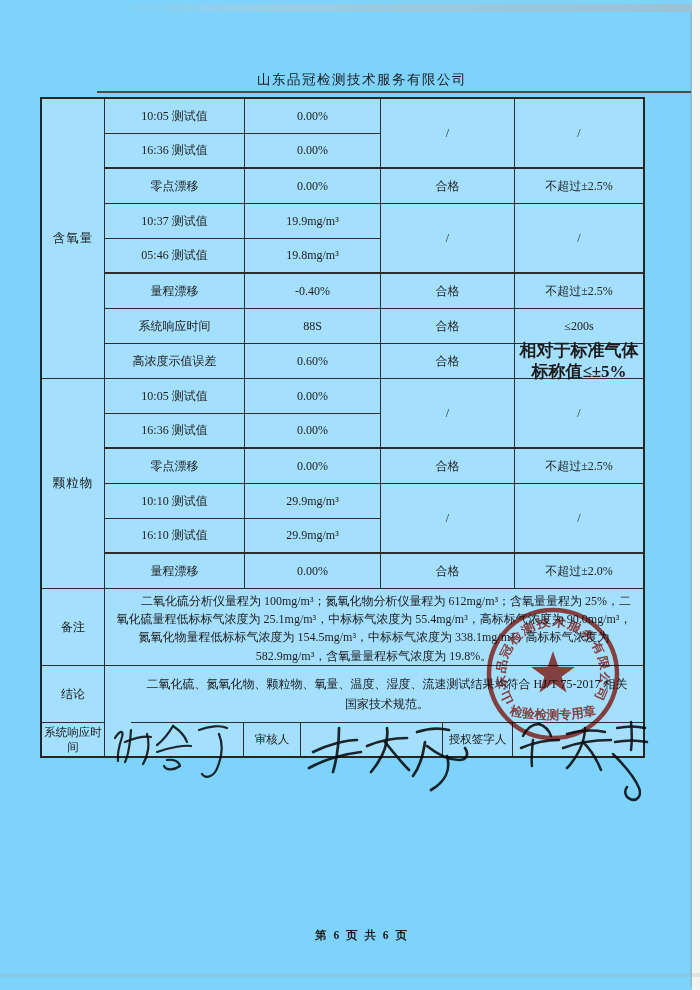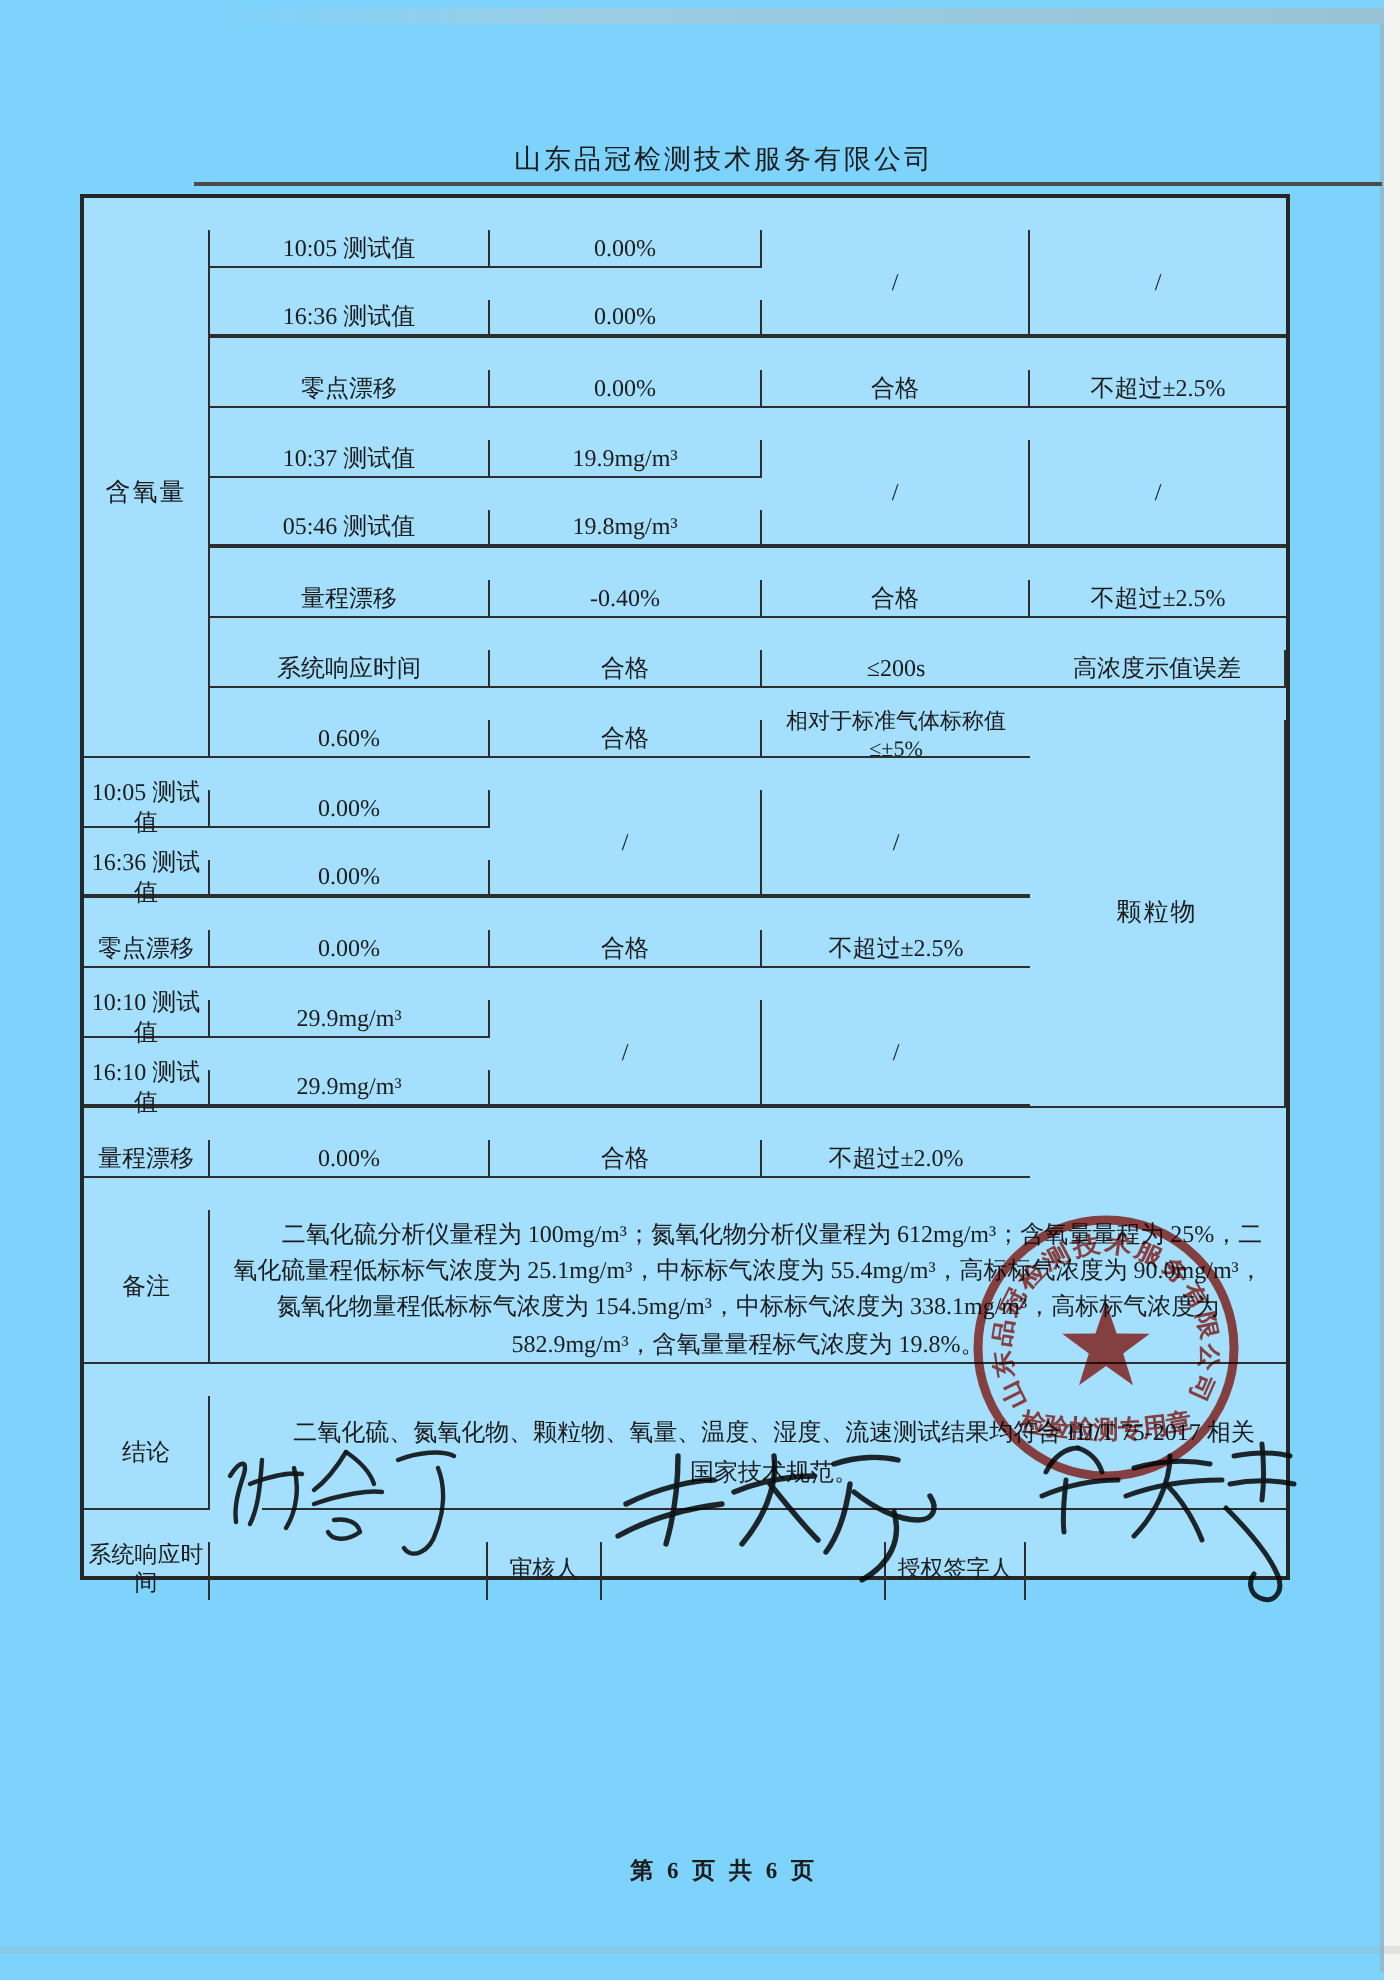--- a/index.html
+++ b/index.html
@@ -23,28 +23,28 @@
 
   .report-table{position:absolute;left:40px;top:97px;width:605px;box-sizing:border-box;
     border:2px solid #262626;background:rgba(255,255,255,.3);}
   .g{display:grid;}
   #grid-main{grid-template-columns:63px 140px 136px 134px 1fr;grid-auto-rows:35px;}
   #grid-remark{grid-template-columns:63px 1fr;}
   #grid-concl{grid-template-columns:63px 1fr;gap:26px;}
   #grid-sign{grid-template-columns:63px 139px 57px 142px 70px 1fr;height:33px;}
   .c{border-right:1px solid #2e2e2e;border-bottom:1px solid #2e2e2e;box-sizing:border-box;
     display:flex;align-items:center;justify-content:center;text-align:center;
-    font-size:12px;line-height:1.25;padding:0 3px;margin-top:16px;}
+    font-size:12px;line-height:1.25;padding:0 3px;}
   .last{border-right:none;}
   .nb{border-bottom:none;}
   .bb2{border-bottom-width:2px;}
   .sp2{grid-row:span 2;}
   .cat{grid-row:span 8;font-size:12.5px;letter-spacing:1px;}
   .cat6{grid-row:span 6;}
-  .small{font-size:11px;}
+  .small{font-size:17px;font-weight:bold;}
   .remark-cell{height:77px;}
   .remark-text{display:block;padding:3px 9px 0 9px;text-align:center;text-indent:2em;
     font-size:12px;line-height:18.2px;}
   .concl-cell{height:57px;}
   .concl-text{display:block;padding:8px 14px 0 14px;text-align:center;font-size:12px;line-height:20px;}
   .sig-label{font-size:11.5px;padding:0 1px;}
 
   .footer-page{position:absolute;top:928px;left:0;width:100%;text-align:center;
     font-size:11.5px;letter-spacing:2px;font-weight:bold;}
 
@@ -90,20 +90,21 @@
       <div class="c">19.9mg/m³</div>
       <div class="c sp2 bb2">/</div>
       <div class="c sp2 last bb2">/</div>
       <div class="c bb2">05:46 测试值</div>
       <div class="c bb2">19.8mg/m³</div>
       <div class="c">量程漂移</div>
       <div class="c">-0.40%</div>
       <div class="c">合格</div>
       <div class="c last">不超过±2.5%</div>
       <div class="c">系统响应时间</div>
+      <div class="c">88S</div>
       <div class="c">合格</div>
       <div class="c last">≤200s</div>
       <div class="c">高浓度示值误差</div>
       <div class="c">0.60%</div>
       <div class="c">合格</div>
       <div class="c last small">相对于标准气体标称值≤±5%</div>
 
       <div class="c cat cat6">颗粒物</div>
       <div class="c">10:05 测试值</div>
       <div class="c">0.00%</div>

